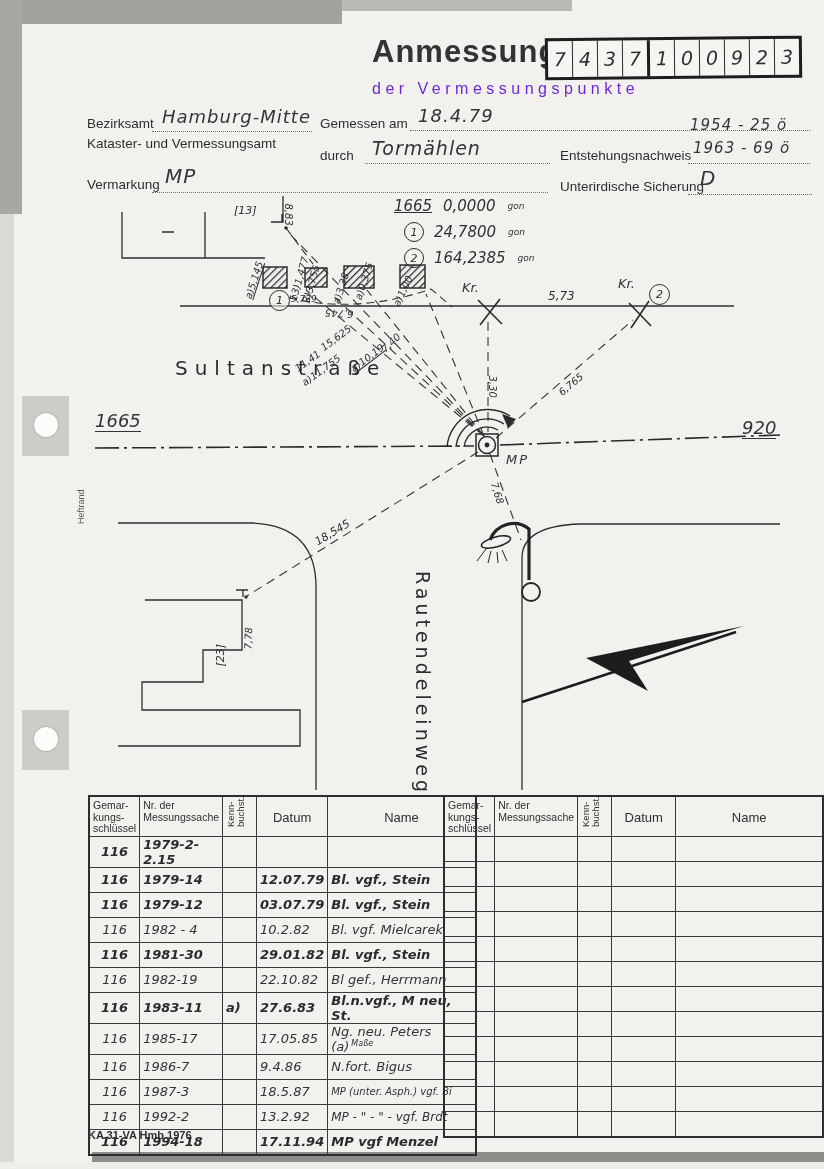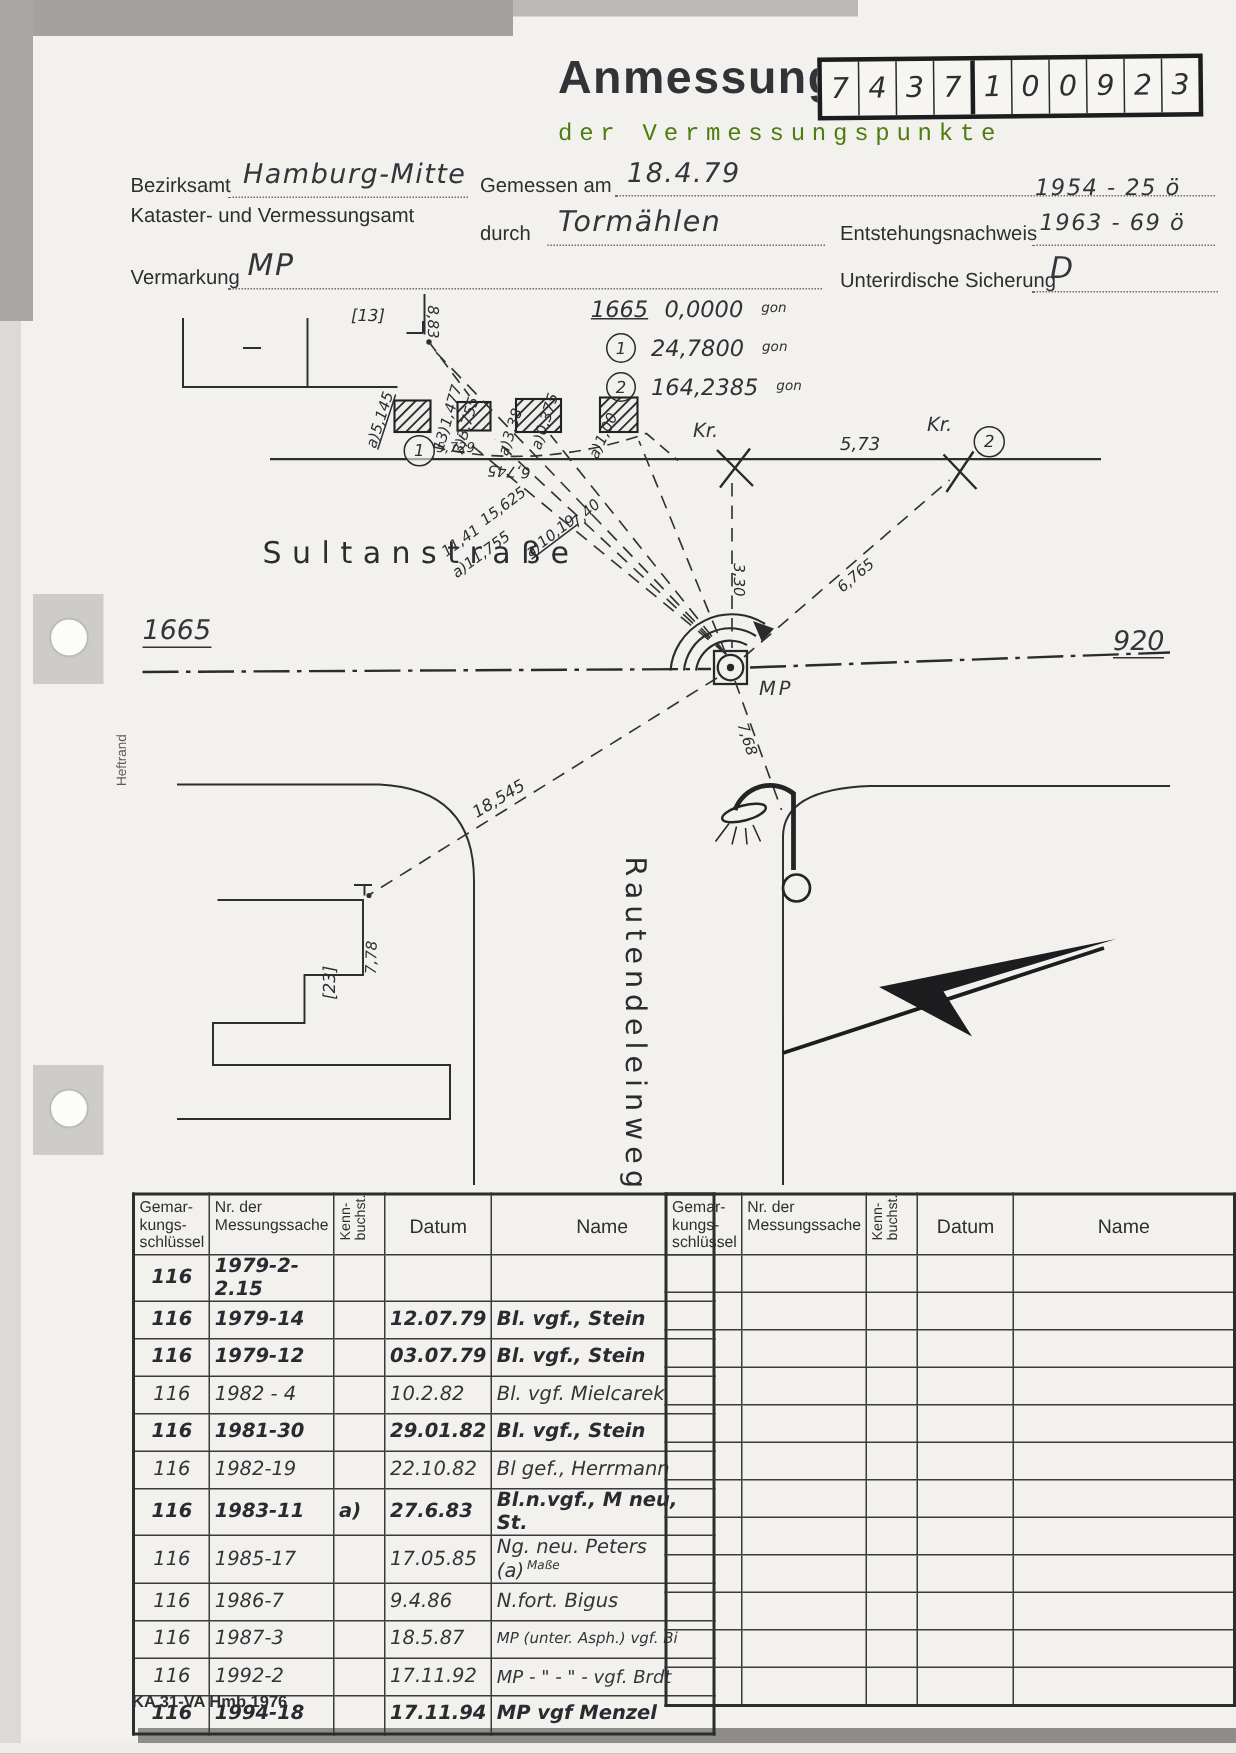--- a/index.html
+++ b/index.html
@@ -17,21 +17,21 @@
   .punch::after{content:"";position:absolute;left:12px;top:17px;width:24px;height:24px;border-radius:50%;
                 background:#fcfcfb;box-shadow:0 0 2px rgba(0,0,0,.35);}
   .p1{top:396px;} .p2{top:710px;}
 
   .abs{position:absolute;}
   .hw{font-family:"DejaVu Sans",sans-serif;font-style:italic;color:#35343b;}
   .dots{position:absolute;border-bottom:1.6px dotted #6e6d6a;height:1px;}
 
   
   .title{left:372px;top:34px;font-size:31px;font-weight:600;letter-spacing:1px;color:#333236;}
-  .subtitle{left:372px;top:80px;font-size:16px;letter-spacing:4.5px;color:#4d7c0f;font-family:Liberation Mono, monospace;}
+  .subtitle{left:372px;top:80px;font-size:16px;letter-spacing:4.5px;color:#6d28d9;}
   .codebox{left:545px;top:37px;display:flex;border:3px solid #1d1d1f;background:#f6f5f2;transform:rotate(-0.6deg);}
   .codebox .cell{width:24px;height:36px;border-right:1.2px solid #2a2a2c;display:flex;align-items:center;justify-content:center;
                  font-family:"DejaVu Sans",sans-serif;font-style:italic;font-size:19px;color:#2f2e33;}
   .codebox .cell:last-child{border-right:none;}
   .codebox .cell.group-end{border-right:3px solid #1d1d1f;}
   .gembox{left:656px;top:79px;width:153px;height:49px;border:2.5px solid #1c1c1e;background:#f6f5f2;text-align:center;}
   .gembox .glabel{font-size:13px;margin-top:3px;}
   .gembox .gvalue{font-size:19px;letter-spacing:2.5px;margin-top:1px;}
   .flabel{font-size:13.5px;color:#2e2d30;}
   .fvalue{font-size:18px;letter-spacing:1px;}
@@ -249,21 +249,21 @@
 
     <div class="m" style="left:288px;top:8px;transform:rotate(90deg);">8,83</div>
     <div class="m u" style="left:248px;top:103px;transform:rotate(-72deg);">a)5,145</div>
     <div class="m" style="left:293px;top:105px;transform:rotate(-74deg);">13)1,477</div>
     <div class="m" style="left:306px;top:107px;transform:rotate(-74deg);">3)3,755</div>
     <div class="m" style="left:336px;top:108px;transform:rotate(-72deg);">a)3,38</div>
     <div class="m" style="left:358px;top:104px;transform:rotate(-72deg);">a)0,375</div>
     <div class="m" style="left:396px;top:110px;transform:rotate(-65deg);">a)1,00</div>
     <div class="m" style="left:291px;top:104px;font-size:9px;">5,729</div>
     <div class="m" style="left:325px;top:118px;transform:rotate(183deg);transform-origin:center;">6,745</div>
-    <div class="m" style="left:560px;top:99px;font-size:12px;">5,73</div>
+    <div class="m" style="left:548px;top:99px;font-size:12px;">5,73</div>
     <div class="m" style="left:322px;top:153px;transform:rotate(-37deg);">15,625</div>
     <div class="m" style="left:383px;top:155px;transform:rotate(-44deg);">7,40</div>
     <div class="m" style="left:296px;top:174px;transform:rotate(-36deg);">11,41</div>
     <div class="m" style="left:303px;top:188px;transform:rotate(-36deg);">a)11,755</div>
     <div class="m u" style="left:352px;top:174px;transform:rotate(-37deg);">a)10,19</div>
     <div class="m" style="left:492px;top:180px;transform:rotate(90deg);">3,30</div>
     <div class="m" style="left:560px;top:198px;transform:rotate(-40deg);">6,765</div>
     <div class="m" style="left:494px;top:287px;transform:rotate(72deg);">7,68</div>
     <div class="m" style="left:316px;top:346px;transform:rotate(-31deg);font-size:11px;">18,545</div>
     <div class="m" style="left:248px;top:454px;transform:rotate(-88deg);">7,78</div>
@@ -356,21 +356,21 @@
           <td class="key hwc">116</td>
           <td class="hwc">1987-3</td>
           <td class="hwc"></td>
           <td class="dat hwc">18.5.87</td>
           <td class="hwc" style="font-size:10px;">MP (unter. Asph.) vgf. Bi</td>
         </tr>
     <tr>
           <td class="key hwc">116</td>
           <td class="hwc">1992-2</td>
           <td class="hwc"></td>
-          <td class="dat hwc">17.11.92</td>
+          <td class="dat hwc">13.2.92</td>
           <td class="hwc" style="font-size:12px;">MP - " - " - vgf. Brdt</td>
         </tr>
     <tr class="heavy">
           <td class="key hwc">116</td>
           <td class="hwc">1994-18</td>
           <td class="hwc"></td>
           <td class="dat hwc">17.11.94</td>
           <td class="hwc">MP vgf  Menzel</td>
         </tr>
   </tbody>

